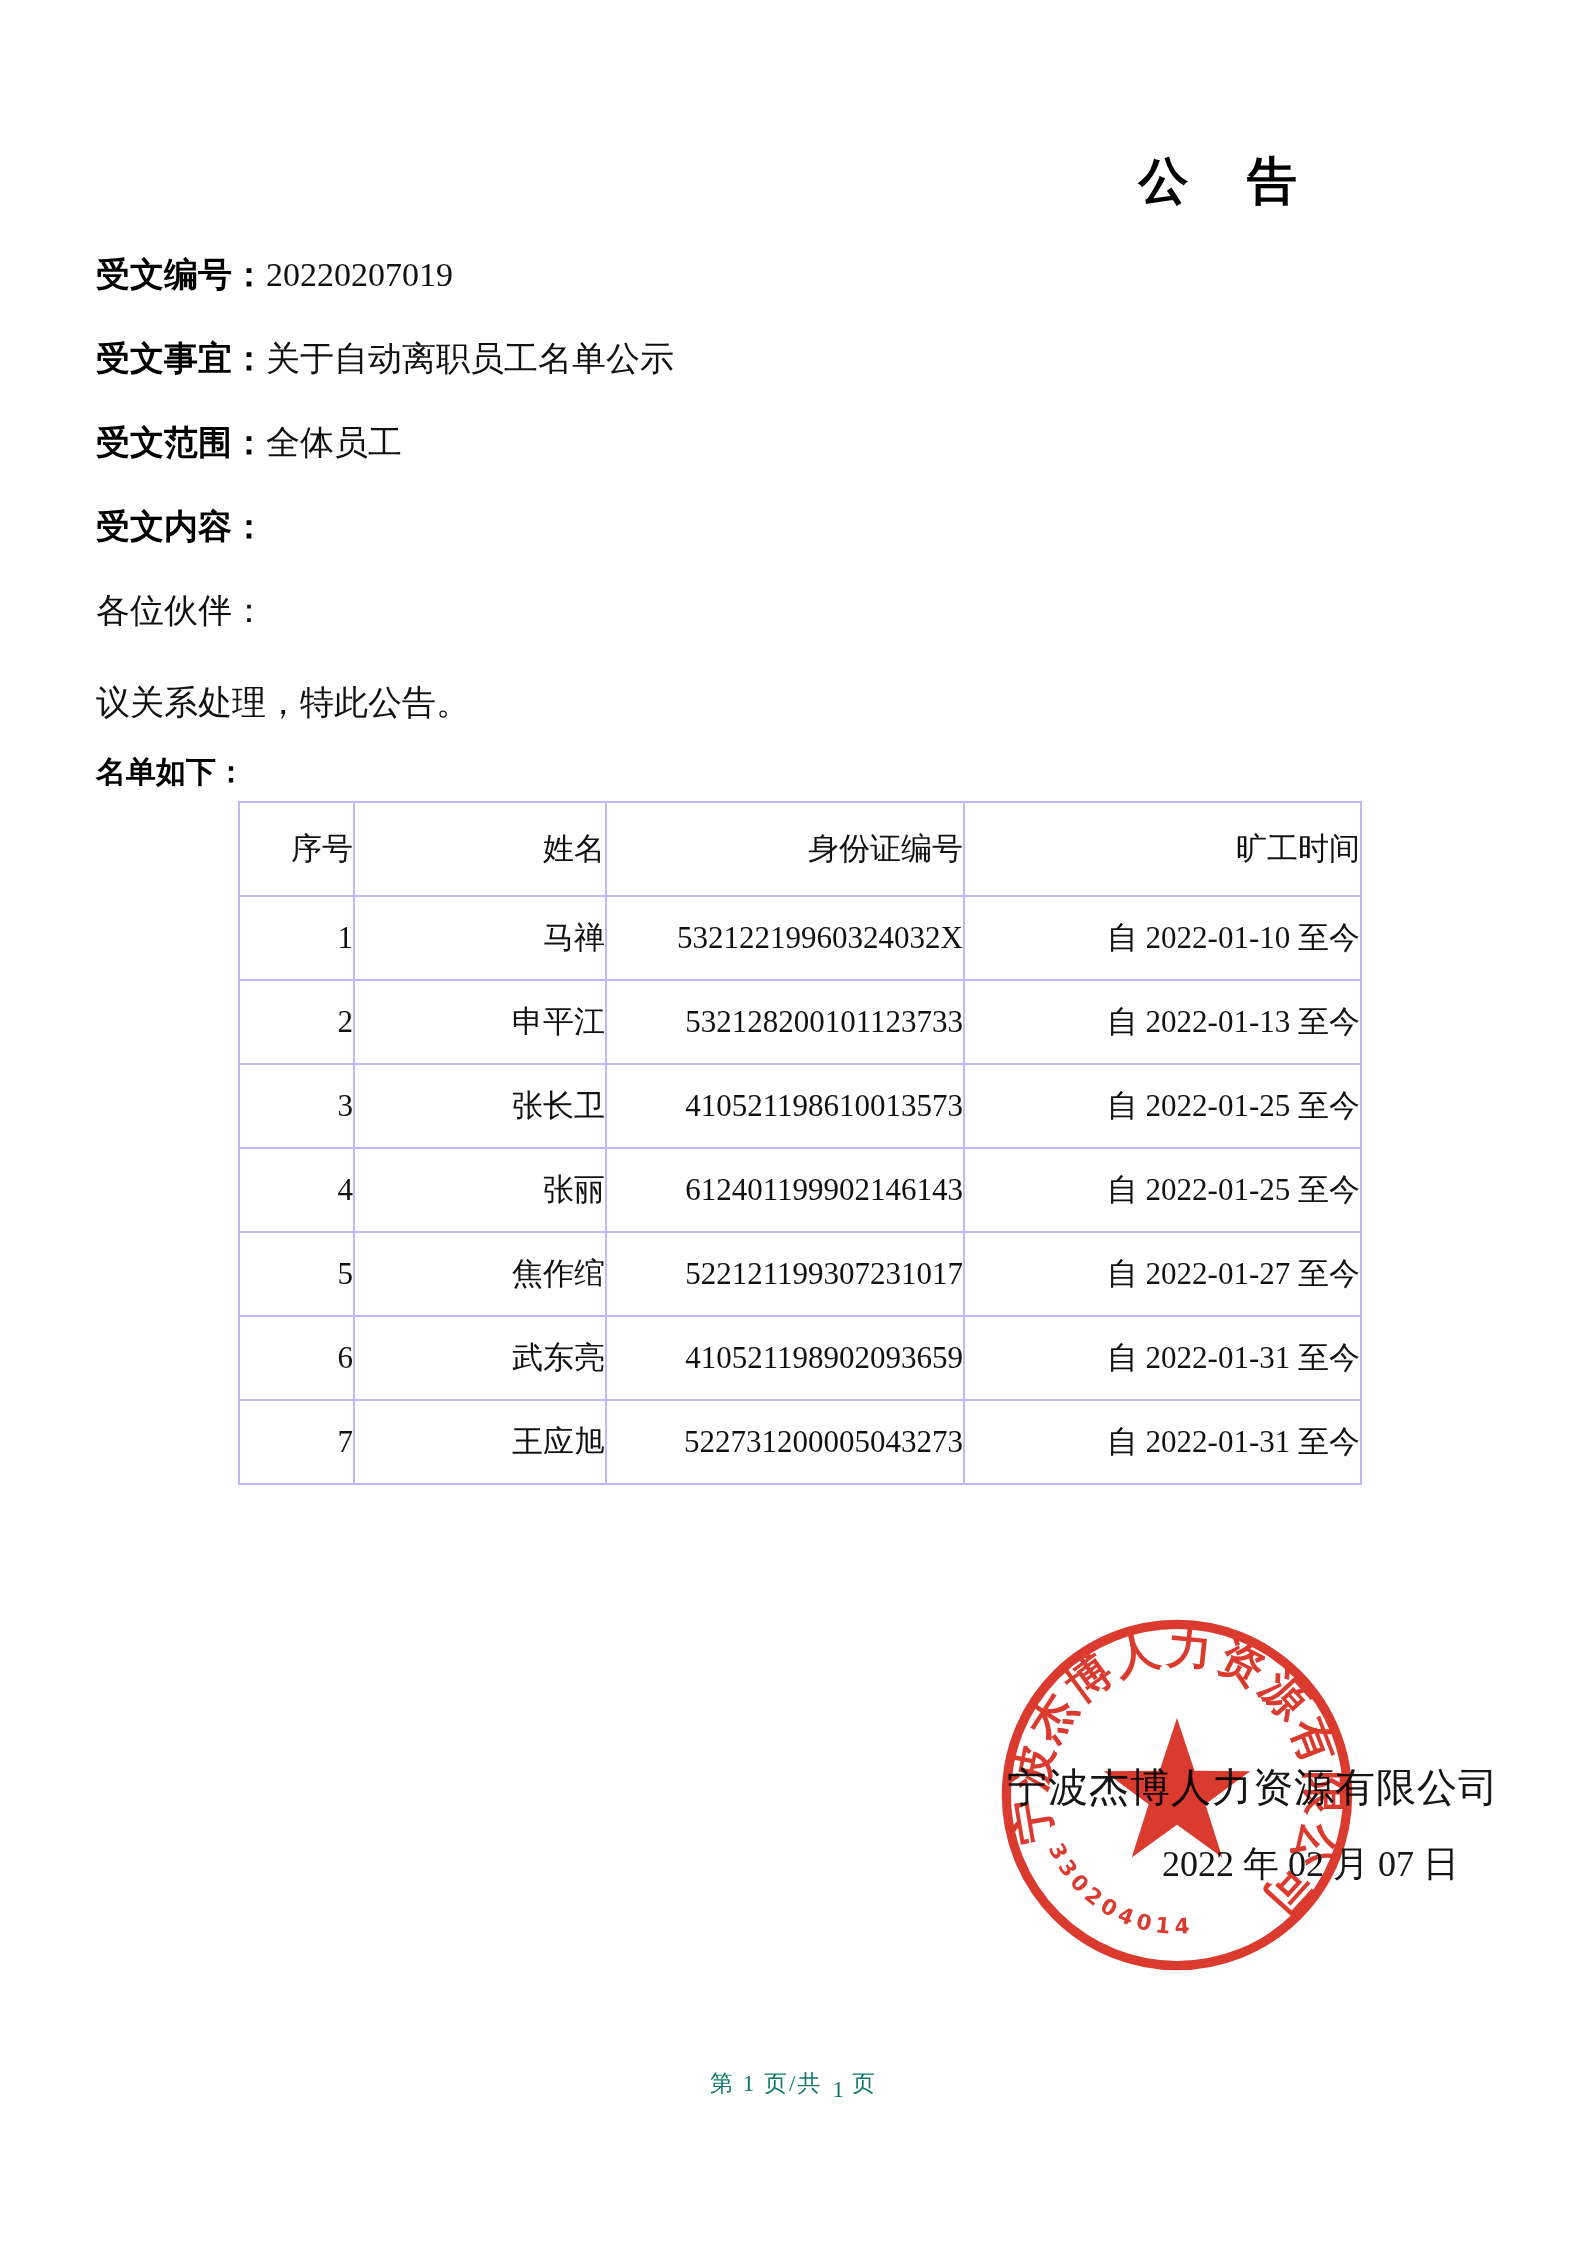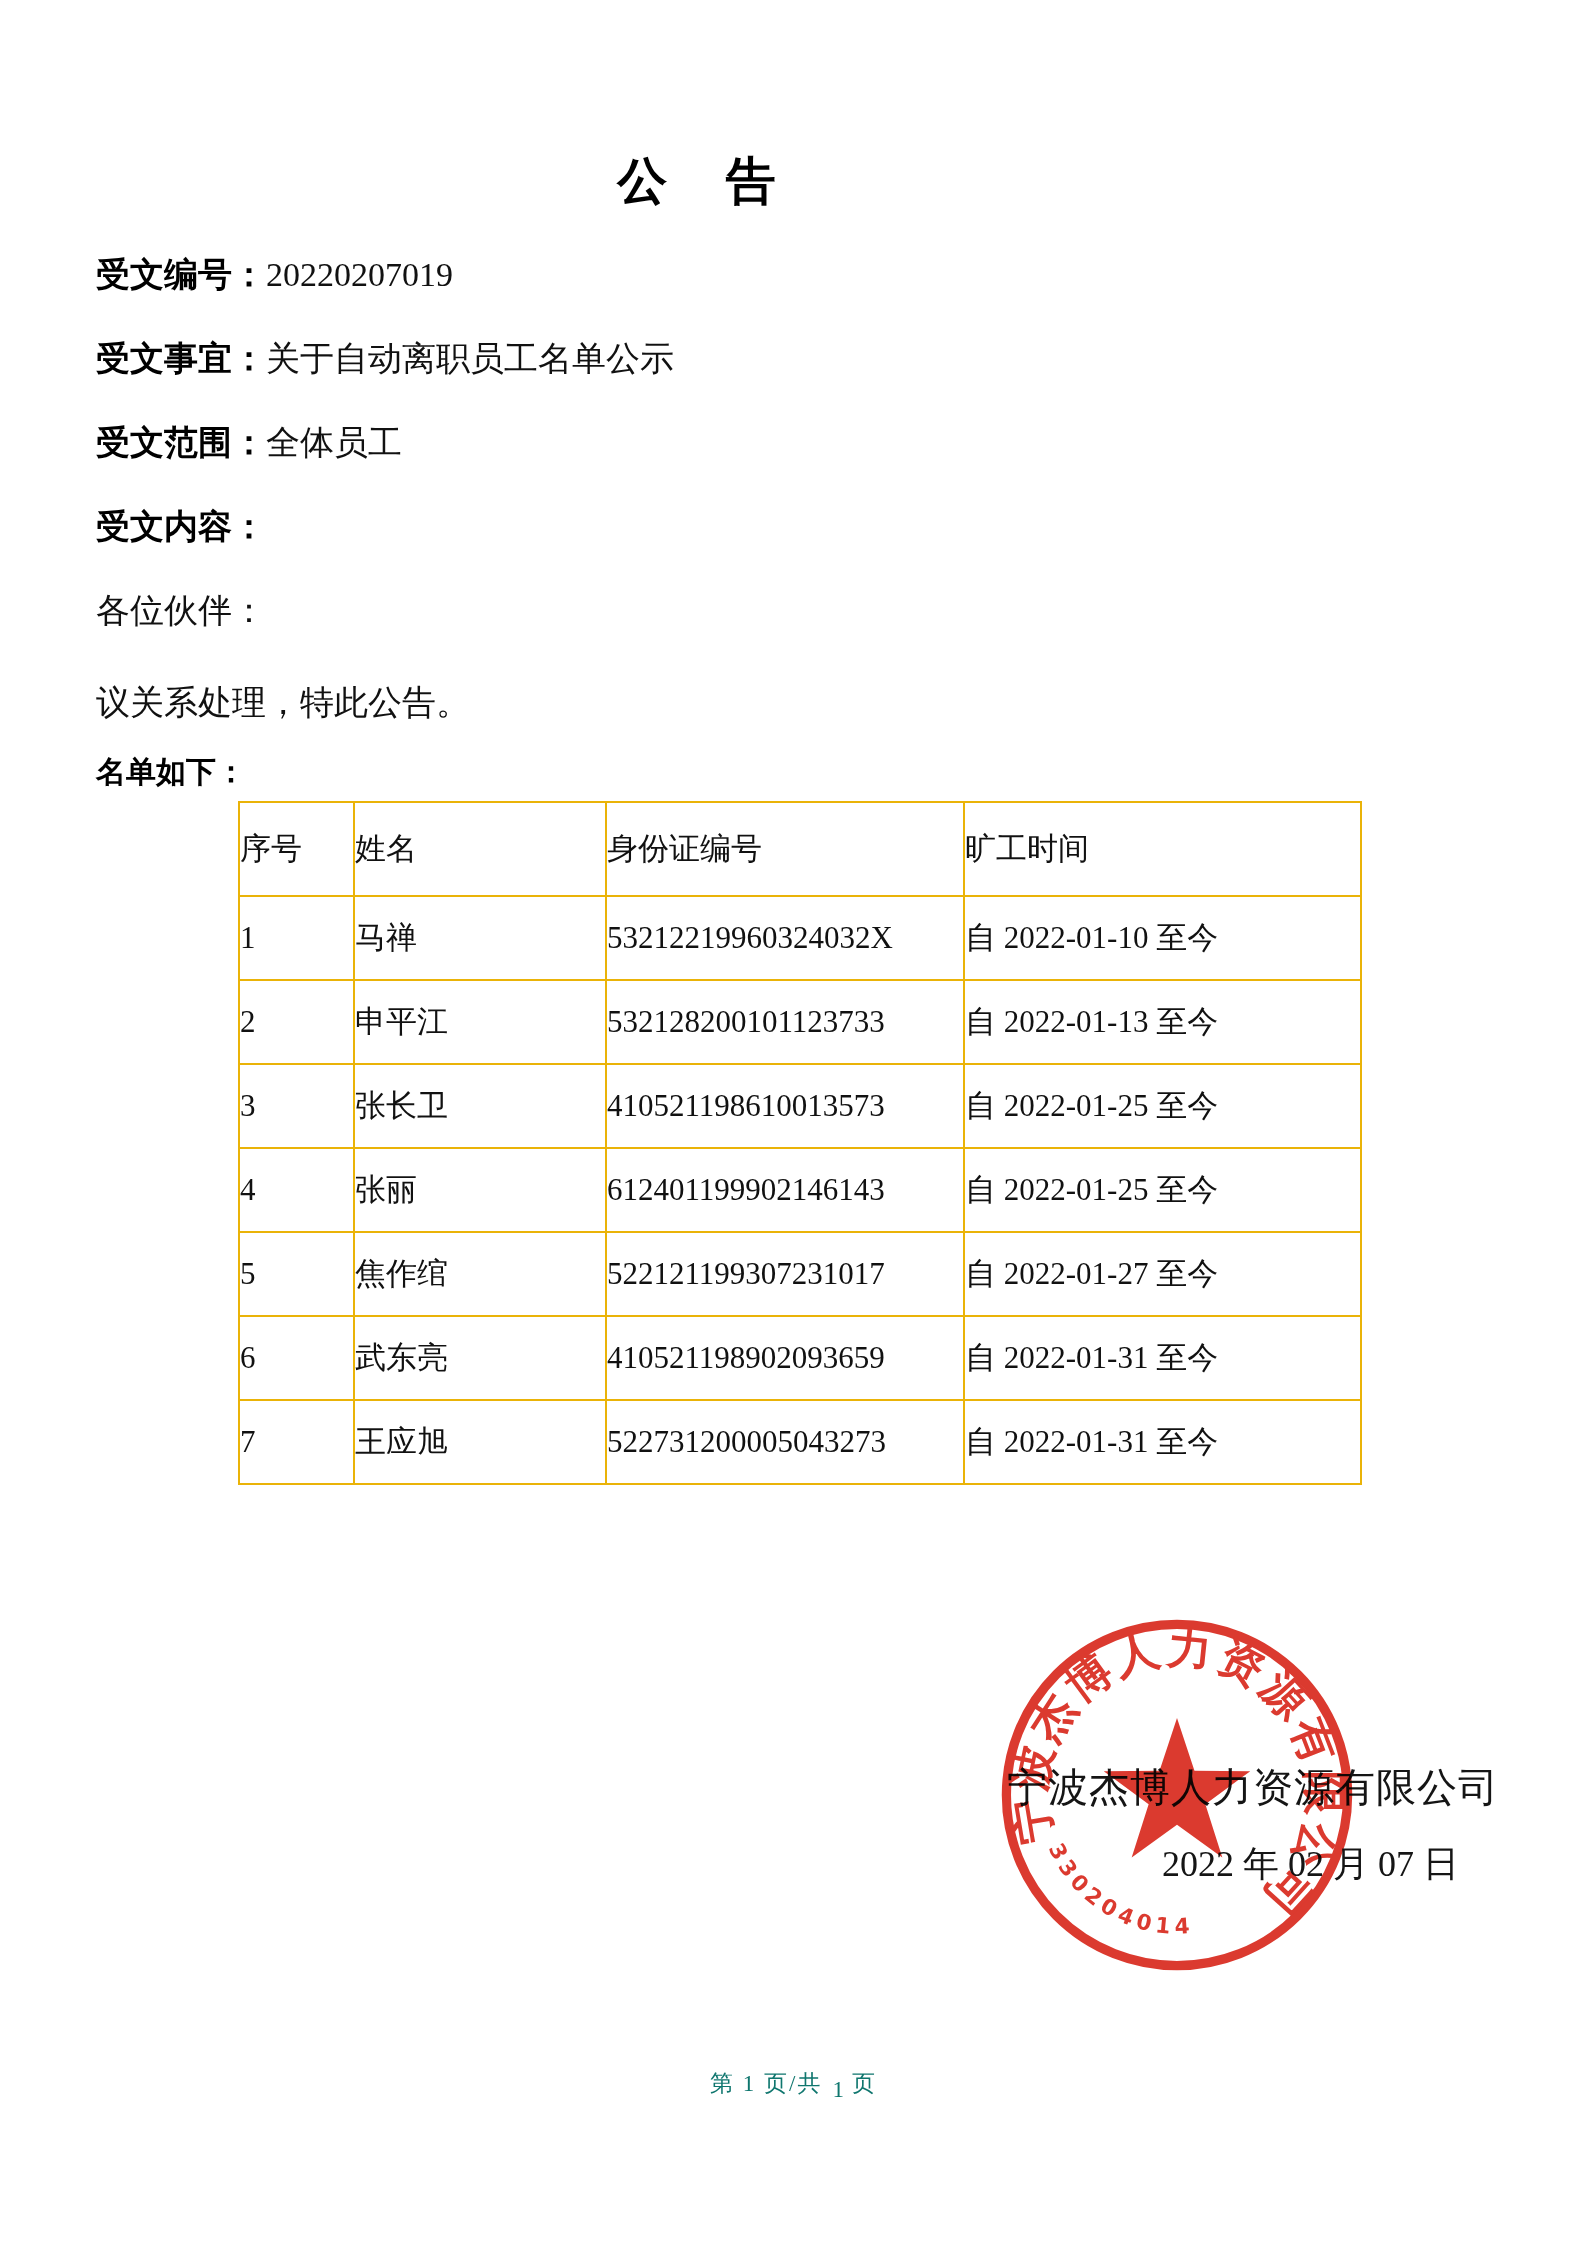--- a/index.html
+++ b/index.html
@@ -11,21 +11,21 @@
     color:#111;
     font-family:"Liberation Serif","DejaVu Serif",serif;
     overflow:hidden;
   }
   .content { padding:0 96px; }
 
   .title {
     margin:0;
     padding-top:148px;
     padding-right:180px;
-    text-align:center;
+    text-align:right;
     font-size:50px;
     font-weight:bold;
     letter-spacing:14px;
     word-spacing:18px;
     color:#000;
   }
 
   .meta { margin-top:18px; }
   .meta-line { font-size:34px; line-height:84px; height:84px; white-space:nowrap; }
   .meta-label { font-weight:bold; color:#000;margin-top:47px; }
@@ -39,22 +39,22 @@
   .para-line.indent { text-indent:2em; }
 
   .list-heading { margin-top:4px; font-size:30px; font-weight:bold; line-height:46px; color:#000; }
 
   table.roster {
     border-collapse:collapse;
     margin:6px 0 0 142px;
     table-layout:fixed;
   }
   table.roster td, table.roster th {
-    border:2px solid #eab308;
-    text-align:left;
+    border:2px solid #c4b5fd;
+    text-align:right;
     vertical-align:middle;
     font-weight:normal;
     font-size:31px;
     padding:0;
     overflow:hidden;
   }
   table.roster th { height:92px; }
   table.roster td { height:82px; }
 
   .company-line {

